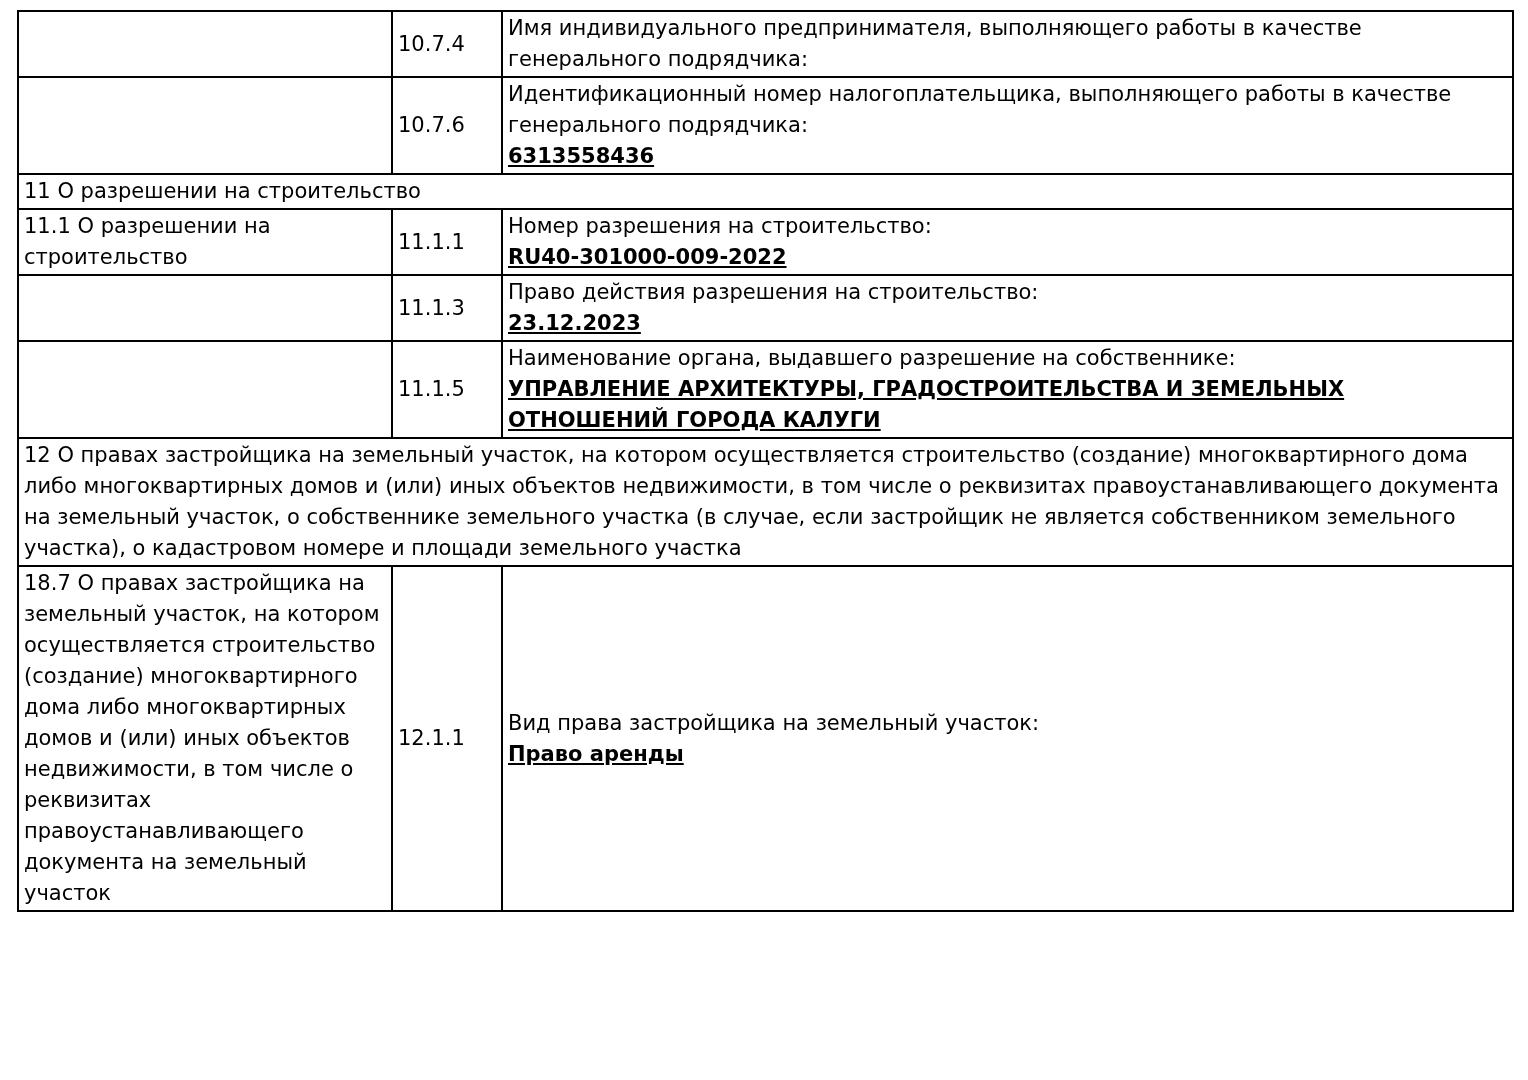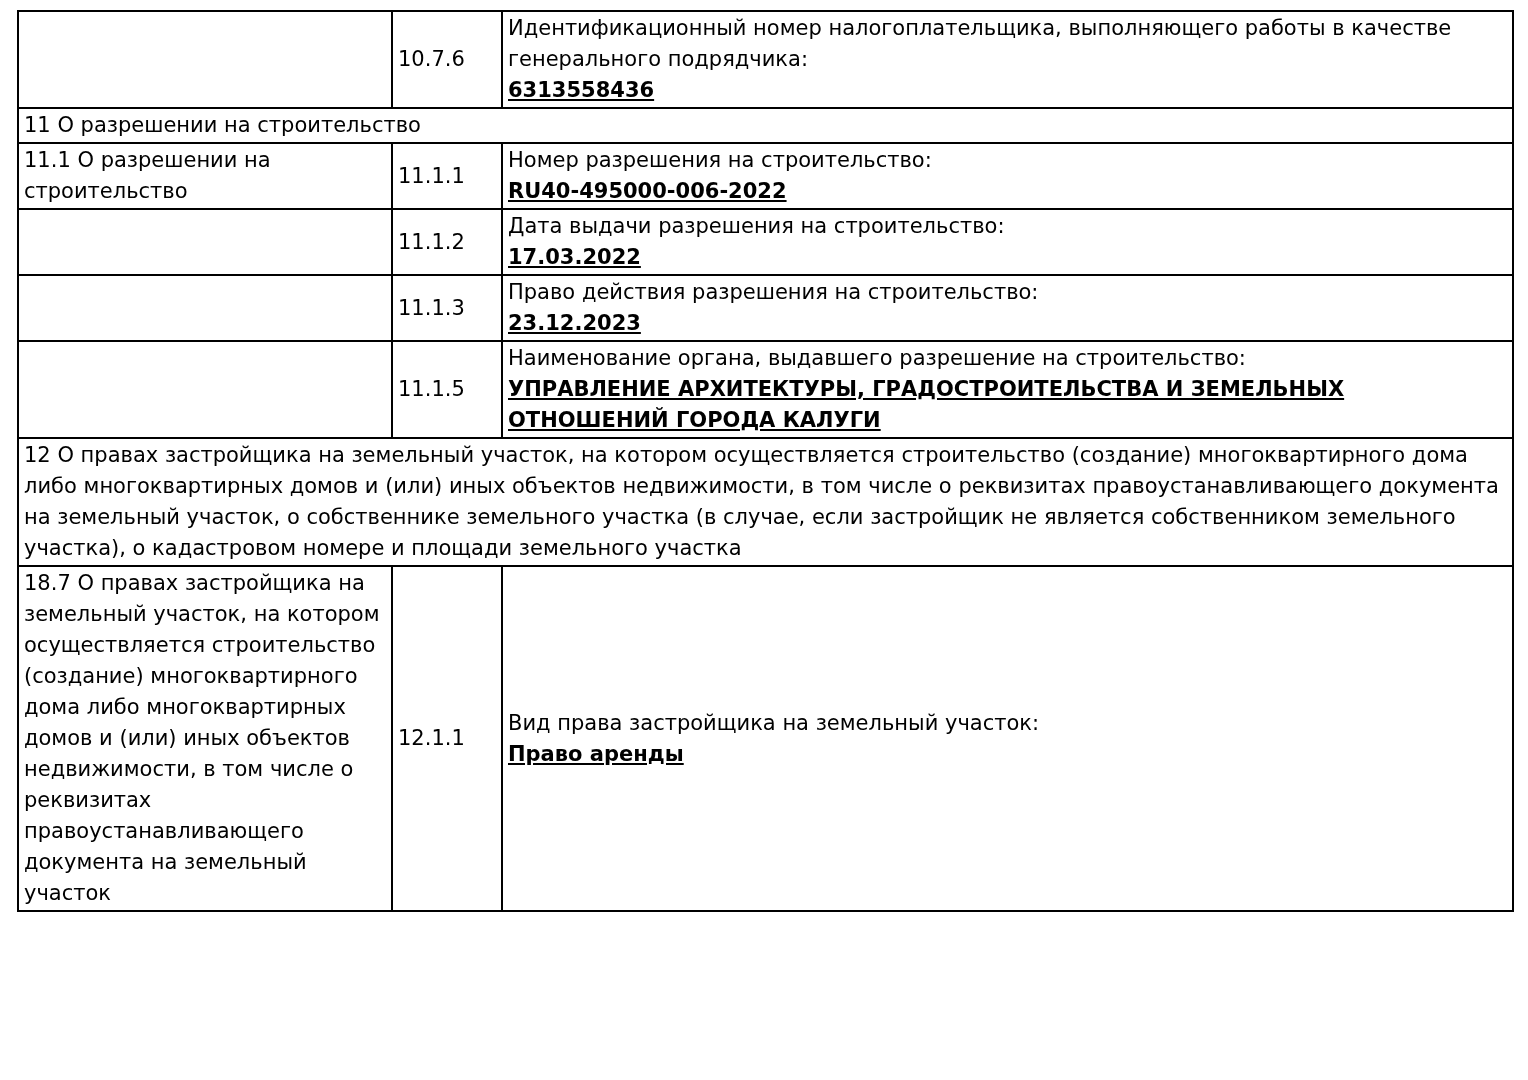--- a/index.html
+++ b/index.html
@@ -56,68 +56,68 @@
 
 <div class="page">
   <table class="decl">
     <colgroup>
       <col style="width:374px">
       <col style="width:110px">
       <col style="width:1011px">
     </colgroup>
     <tbody>
 
+      <tr>
+        <td class="cell-left"></td>
+        <td class="cell-code">10.7.4</td>
+        <td class="cell-content">
+          <div>Имя индивидуального предпринимателя, выполняющего работы в качестве генерального подрядчика:</div>
+
+        </td>
+      </tr>
 
 
       <tr>
         <td class="cell-left"></td>
         <td class="cell-code">10.7.6</td>
         <td class="cell-content">
           <div>Идентификационный номер налогоплательщика, выполняющего работы в качестве генерального подрядчика:</div>
           <div class="val">6313558436</div>
         </td>
       </tr>
 
       <tr>
         <td class="section-cell" colspan="3">11 О разрешении на строительство</td>
       </tr>
 
       <tr>
         <td class="cell-left">11.1 О разрешении на строительство</td>
         <td class="cell-code">11.1.1</td>
         <td class="cell-content">
           <div>Номер разрешения на строительство:</div>
-          <div class="val">RU40-495000-006-2022</div>
+          <div class="val">RU40-301000-009-2022</div>
         </td>
       </tr>
 
-      <tr>
-        <td class="cell-left"></td>
-        <td class="cell-code">11.1.2</td>
-        <td class="cell-content">
-          <div>Дата выдачи разрешения на строительство:</div>
-          <div class="val">17.03.2022</div>
-        </td>
-      </tr>
 
       <tr>
         <td class="cell-left"></td>
         <td class="cell-code">11.1.3</td>
         <td class="cell-content">
           <div>Право действия разрешения на строительство:</div>
           <div class="val">23.12.2023</div>
         </td>
       </tr>
 
 
       <tr>
         <td class="cell-left"></td>
         <td class="cell-code">11.1.5</td>
         <td class="cell-content">
-          <div>Наименование органа, выдавшего разрешение на строительство:</div>
+          <div>Наименование органа, выдавшего разрешение на собственнике:</div>
           <div class="val">УПРАВЛЕНИЕ АРХИТЕКТУРЫ, ГРАДОСТРОИТЕЛЬСТВА И ЗЕМЕЛЬНЫХ ОТНОШЕНИЙ ГОРОДА КАЛУГИ</div>
         </td>
       </tr>
 
       <tr>
         <td class="section-cell" colspan="3">12 О правах застройщика на земельный участок, на котором осуществляется строительство (создание) многоквартирного дома либо многоквартирных домов и (или) иных объектов недвижимости, в том числе о реквизитах правоустанавливающего документа на земельный участок, о собственнике земельного участка (в случае, если застройщик не является собственником земельного участка), о кадастровом номере и площади земельного участка</td>
       </tr>
 
       <tr>
         <td class="cell-left">18.7 О правах застройщика на земельный участок, на котором осуществляется строительство (создание) многоквартирного дома либо многоквартирных домов и (или) иных объектов недвижимости, в том числе о реквизитах правоустанавливающего документа на земельный участок</td>

